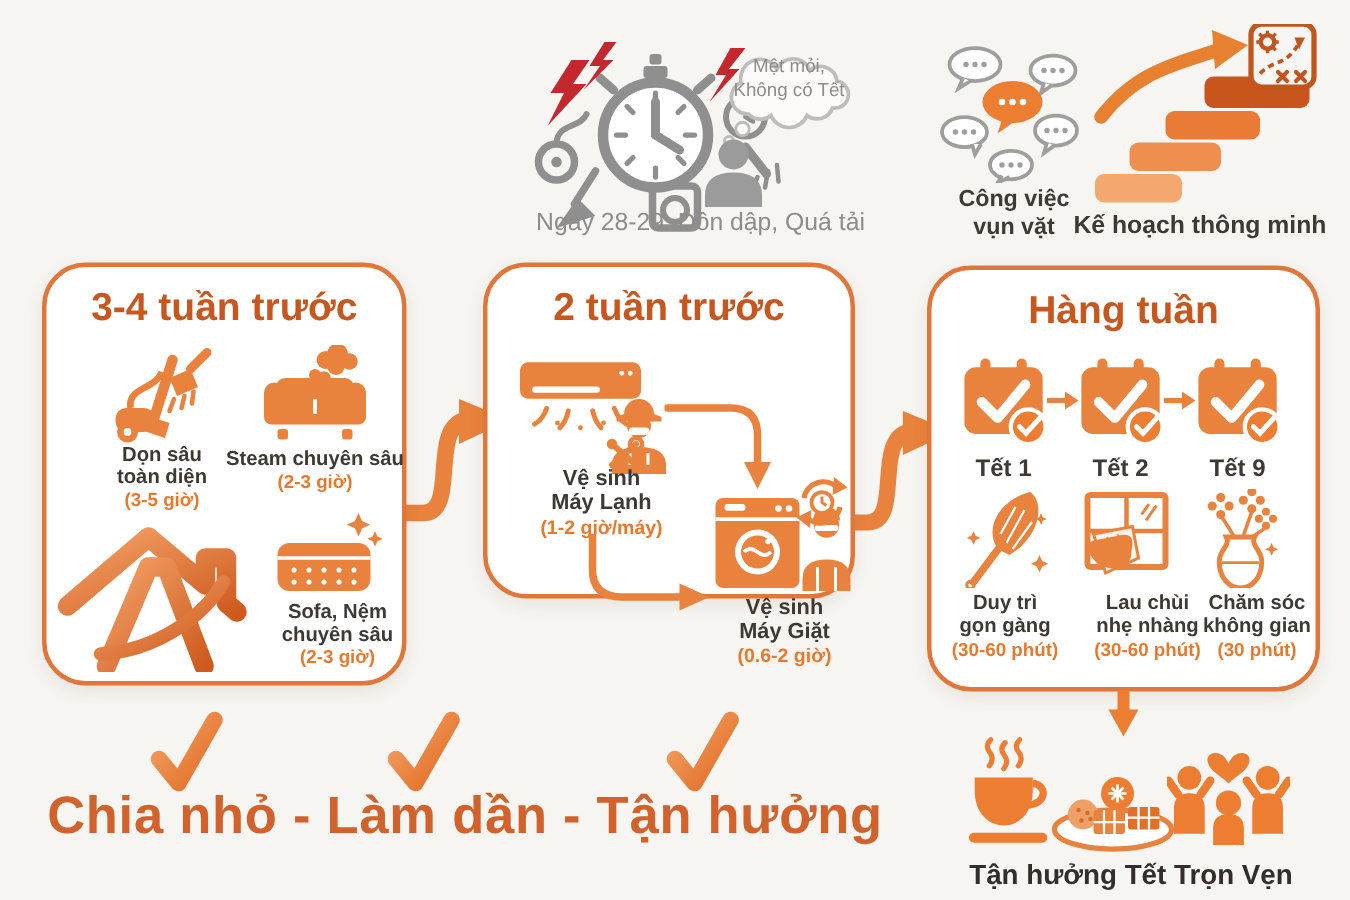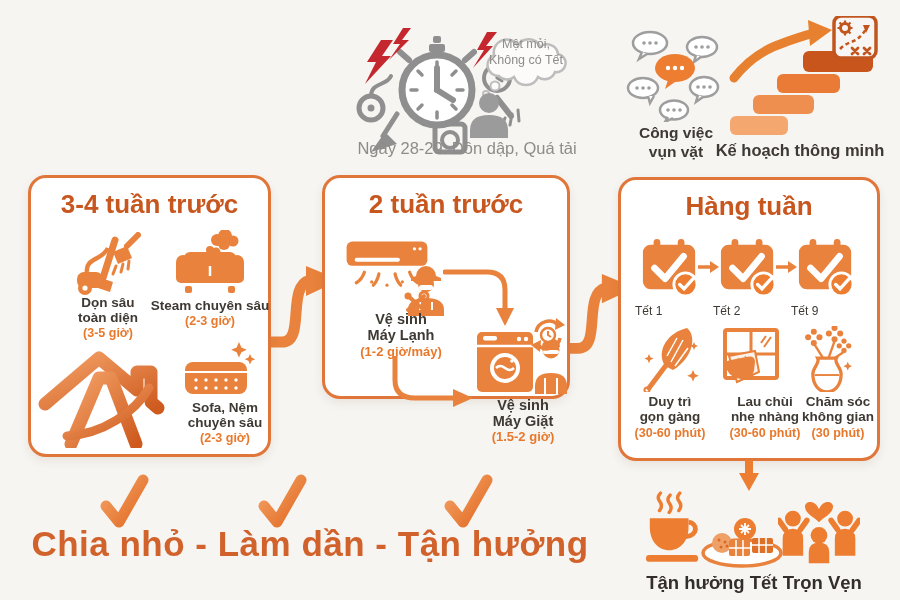--- a/index.html
+++ b/index.html
@@ -7,23 +7,23 @@
     --dark:#3E3933; --time:#E8792C; --muted:#8E8B88; --red:#C5272E;
     --bg:#F6F5F2;
   }
   *{margin:0;padding:0;box-sizing:border-box}
   body{font-family:"Liberation Sans",sans-serif;background:#e9e9e9}
   .stage{position:relative;width:900px;height:600px;background:var(--bg);overflow:hidden}
   .abs{position:absolute}
   .pre{white-space:pre-line}
   .lbl{font-weight:bold;color:var(--dark);text-align:center;line-height:1.12;font-size:13.5px}
   .time{font-weight:bold;color:var(--time);text-align:center;font-size:12.5px}
-  .panel{position:absolute;background:#fff;border:3px solid #E0763A;border-radius:18px;box-shadow:0 4px 10px rgba(130,80,40,.10)}
+  .panel{position:absolute;background:#fff;border:3px solid #E0763A;border-radius:29px;box-shadow:0 4px 10px rgba(130,80,40,.10)}
   .panel-title{position:absolute;left:0;top:12px;width:100%;text-align:center;font-size:26px;font-weight:bold;color:var(--heading);line-height:1.1}
-  .cal-lbl{font-weight:normal;color:var(--dark);font-size:12px}
+  .cal-lbl{font-weight:bold;color:var(--dark);text-align:center;font-size:16px}
   .slogan{font-weight:bold;color:#D2622B;text-align:center;font-size:35px;letter-spacing:.5px}
   .cloud-txt{font-weight:normal;color:var(--muted);text-align:center;font-size:12.5px;line-height:1.3}
   .gray-caption{font-weight:normal;color:var(--muted);text-align:center;font-size:16.5px}
   .top-lbl{font-weight:bold;color:var(--dark);text-align:center;font-size:15.5px;line-height:1.2}
   .enjoy{font-weight:bold;color:#332E29;text-align:center;font-size:18.5px}
   svg{display:block}
 </style>
 </head>
 <body>
 
@@ -276,21 +276,21 @@
     <svg class="abs" style="left:204px;top:138px" width="38" height="38" viewBox="0 0 38 38">
       <path d="M7 16 A13 13 0 0 1 29 9" stroke="#E8823C" stroke-width="3.5" fill="none"></path>
       <polygon points="27,2 36,9 26,14" fill="#E8823C"></polygon>
       <path d="M31 22 A13 13 0 0 1 9 29" stroke="#E8823C" stroke-width="3.5" fill="none"></path>
       <polygon points="11,36 2,29 12,24" fill="#E8823C"></polygon>
       <circle cx="19" cy="19" r="7" fill="#FFFFFF" stroke="#E8823C" stroke-width="2.5"></circle>
       <path d="M19 15 v4 l3 2" stroke="#E8823C" stroke-width="2" fill="none"></path>
     </svg>
     <div class="abs lbl pre" style="left:150px;top:219px;width:96px;font-size:14.5px">Vệ sinh
 Máy Giặt</div>
-    <div class="abs time" style="left:146px;top:251px;width:104px;font-size:13px">(1.5-2 giờ)</div>
+    <div class="abs time" style="left:146px;top:251px;width:104px;font-size:13px">(0.6-2 giờ)</div>
   </div>
 
   <div class="panel" style="left:618px;top:177px;width:262px;height:284px">
     <div class="panel-title">Hàng tuần</div>
     <svg class="abs" style="left:20px;top:58px" width="58" height="62" viewBox="0 0 60 62">
       <rect x="13" y="0" width="7" height="13" rx="3.5" fill="#E8823C"></rect>
         <rect x="38" y="0" width="7" height="13" rx="3.5" fill="#E8823C"></rect>
       <rect x="2" y="6" width="54" height="46" rx="8" fill="#E8823C"></rect>
       <path d="M14 30 L25 41 L44 18" stroke="#FFFFFF" stroke-width="7" fill="none" stroke-linecap="round" stroke-linejoin="round"></path>
       <circle cx="46" cy="47" r="12" fill="#ED7D31" stroke="#FFFFFF" stroke-width="3"></circle>

